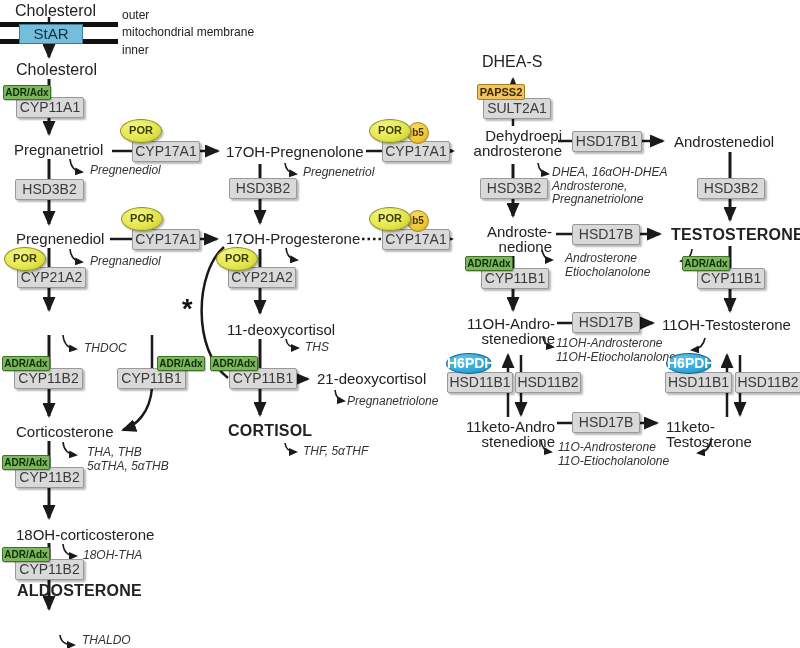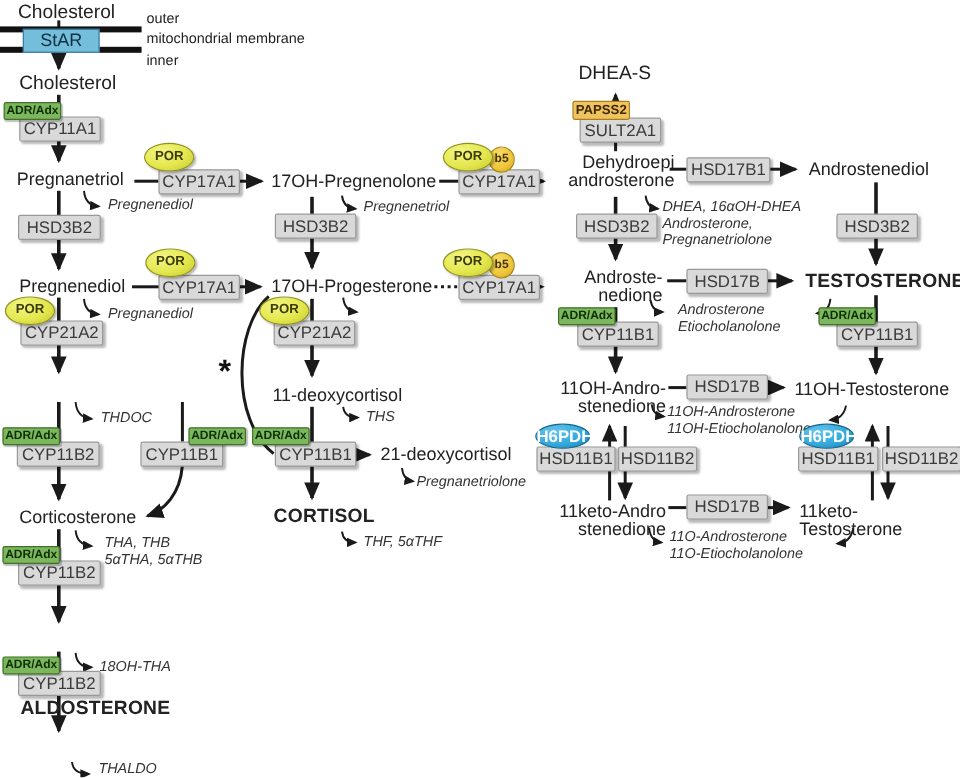--- a/index.html
+++ b/index.html
@@ -124,20 +124,21 @@
   <div class="mlabel" style="left:122px;top:8px">outer</div>
   <div class="mlabel" style="left:122px;top:25px">mitochondrial membrane</div>
   <div class="mlabel" style="left:122px;top:43px">inner</div>
   <div class="star" style="left:19px;top:24px">StAR</div>
 
   <div class="met" style="left:15px;top:3px;font-size:16px">Cholesterol</div>
   <div class="met" style="left:16px;top:62px;font-size:16px">Cholesterol</div>
   <div class="met" style="left:14px;top:142px">Pregnanetriol</div>
   <div class="met" style="left:16px;top:231px">Pregnenediol</div>
   <div class="met" style="left:16px;top:424px">Corticosterone</div>
+  <div class="met" style="left:16px;top:527px">18OH-corticosterone</div>
   <div class="met b" style="left:17px;top:583px">ALDOSTERONE</div>
   <div class="met" style="left:226px;top:144px">17OH-Pregnenolone</div>
   <div class="met" style="left:226px;top:231px">17OH-Progesterone</div>
   <div class="met" style="left:227px;top:322px">11-deoxycortisol</div>
   <div class="met" style="left:317px;top:371px">21-deoxycortisol</div>
   <div class="met b" style="left:228px;top:423px">CORTISOL</div>
   <div class="met" style="left:482px;top:54px;font-size:16px">DHEA-S</div>
   <div class="met c" style="left:462px;top:128px;width:100px">Dehydroepi
 androsterone</div>
   <div class="met" style="left:674px;top:134px">Androstenediol</div>

